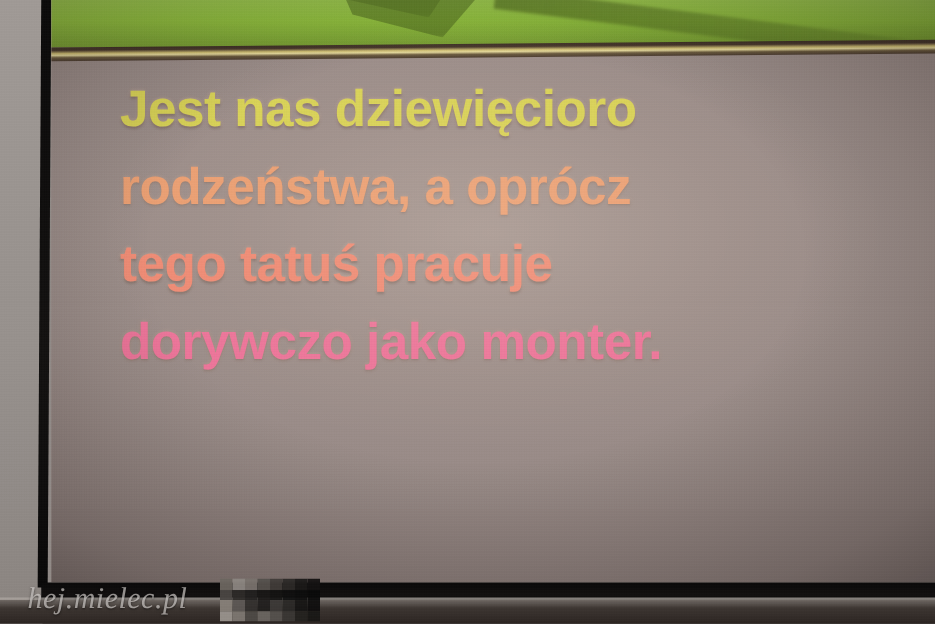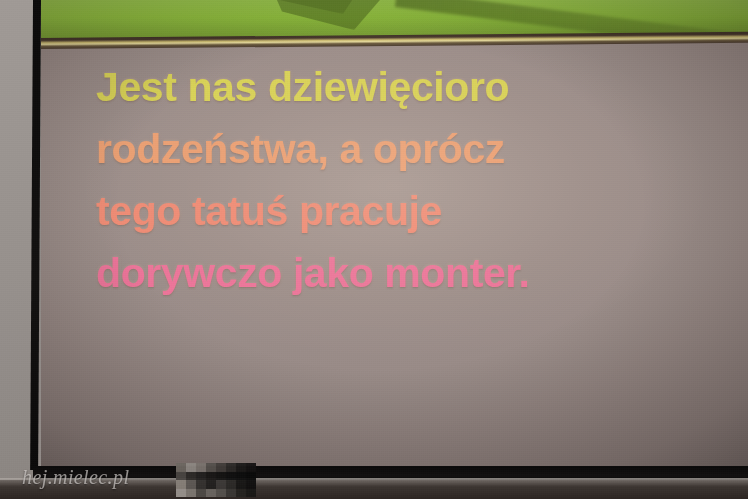--- a/index.html
+++ b/index.html
@@ -170,21 +170,21 @@
     grid-template-rows: repeat(4, 1fr);
     opacity: 0.95;
   }
   .mosaic i { display: block; }
 
   .watermark {
     position: absolute;
     left: 22px; top: 466px;
     font-family: "Liberation Serif", serif;
     font-style: italic;
-    font-size: 20px;
+    font-size: 24px;
     color: rgba(232, 228, 224, 0.62);
     letter-spacing: 0.4px;
     text-shadow: 0 1px 2px rgba(0,0,0,0.55);
     white-space: nowrap;
   }
 
   
   .grain {
     position: absolute;
     inset: 0;

